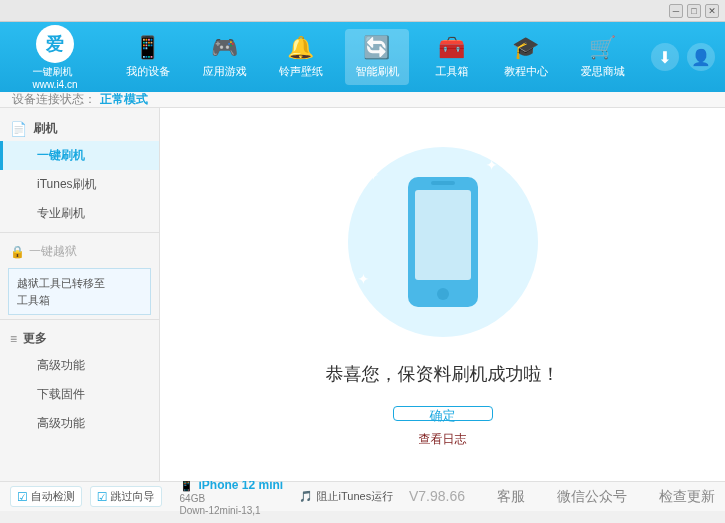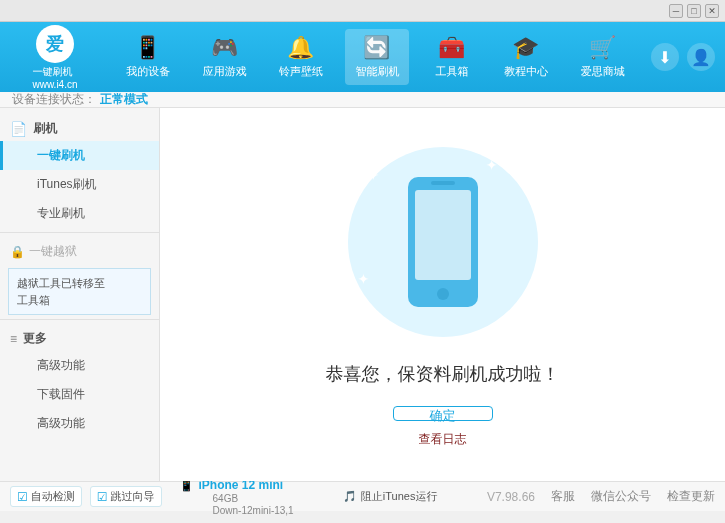--- a/index.html
+++ b/index.html
@@ -191,26 +191,26 @@
       display: flex; align-items: center; gap: 3px;
       font-size: 11px; color: #555; cursor: pointer;
       border: 1px solid #d0e8f0; border-radius: 3px; padding: 2px 6px;
       background: white;
     }
     .checkbox-icon { color: #1aa8e0; font-size: 12px; }
     .device-info {
       display: flex; flex-direction: column; gap: 1px; margin-left: 10px;
     }
     .device-name { color: #1aa8e0; font-weight: bold; font-size: 12px; }
-    .device-detail { color: #888; font-size: 10px; margin-left: 33px; }
+    .device-detail { color: #888; font-size: 10px; }
     .itunes-status { color: #555; font-size: 11px; display: flex; align-items: center; gap: 3px; }
 
     .bottom-right {
-      display: flex; align-items: center; gap: 16px;
-      font-size: 12px; color: #888;
+      display: flex; gap: 32px;
+      font-size: 14px; color: #888;
     }
     .bottom-link { cursor: pointer; color: #888; }
     .version { color: #aaa; }
 
     
     .phone-body { fill: #4ab8e8; }
     .phone-screen { fill: #c8eaf8; }
     .phone-home { fill: #3aa8d8; }
   </style>
 </head>

